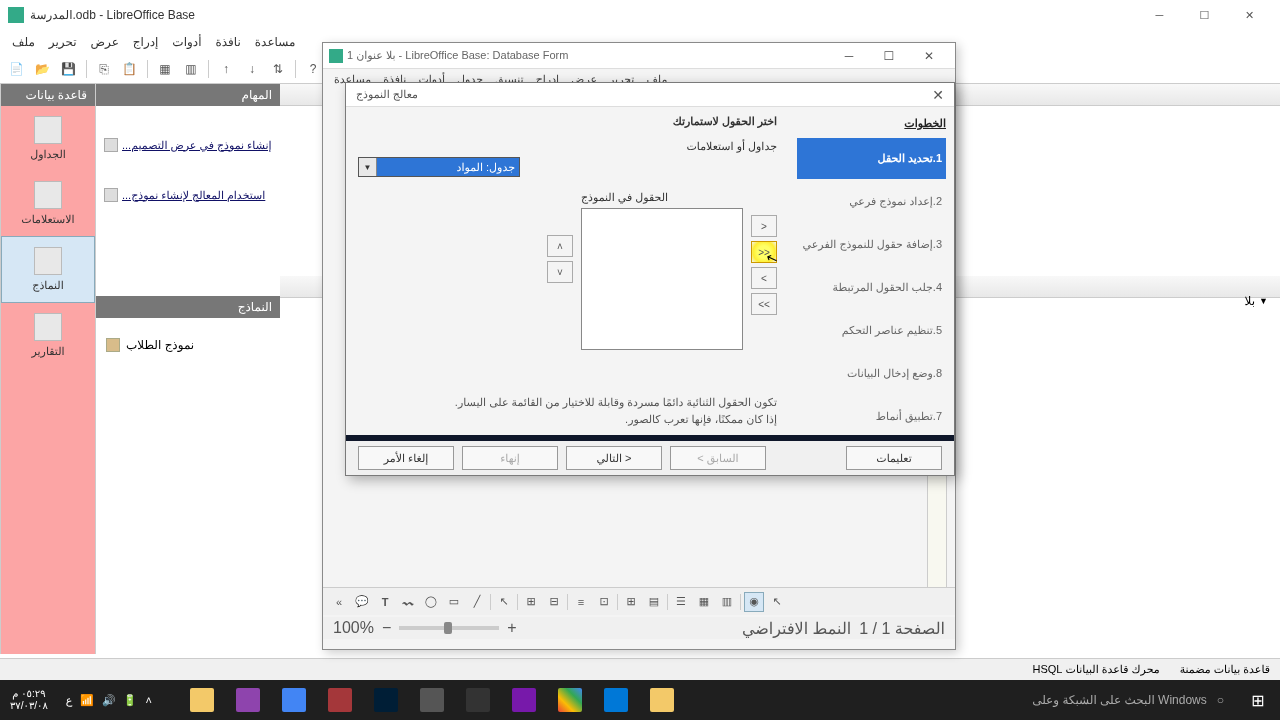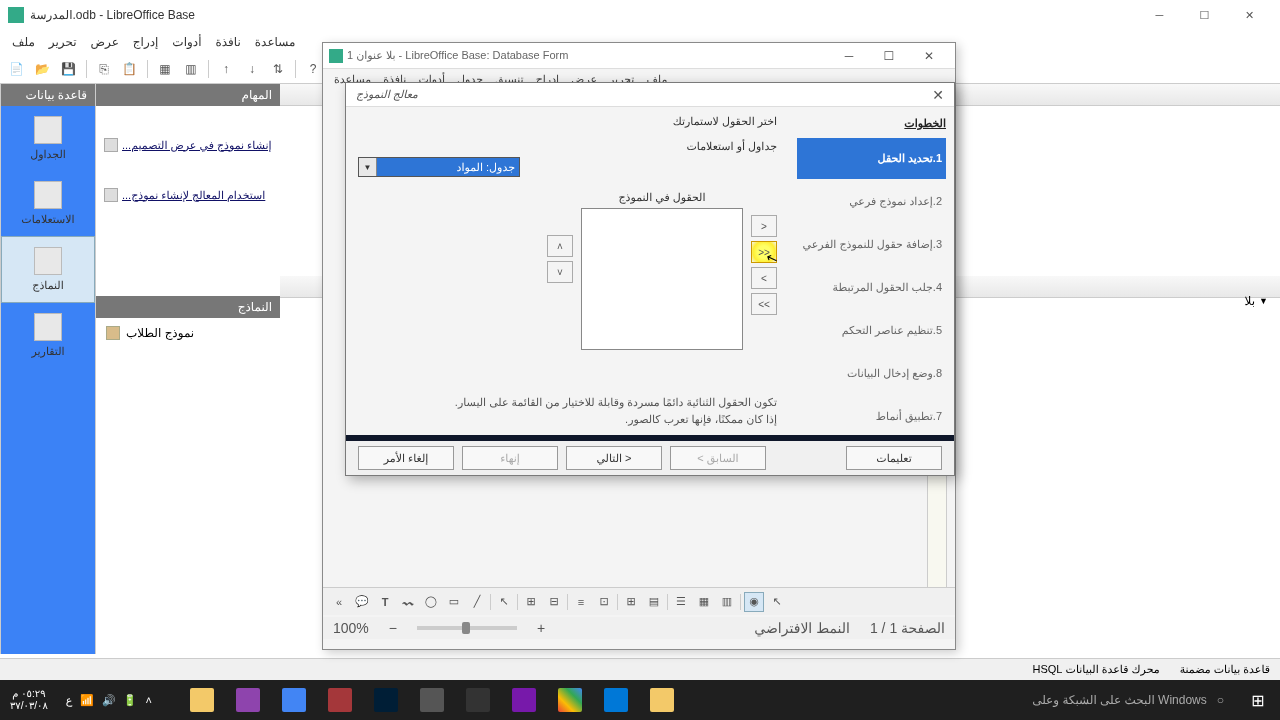--- a/index.html
+++ b/index.html
@@ -14,31 +14,31 @@
 .titlebar .win-btn { width: 45px; height: 28px; display: flex; align-items: center; justify-content: center; font-size: 11px; color: #555; }
 
 .menubar { height: 24px; display: flex; align-items: center; padding: 0 6px; font-size: 12px; color: #333; gap: 2px; justify-content: flex-end; }
 .menubar span { padding: 0 6px; cursor: default; }
 
 .toolbar { height: 30px; border-bottom: 1px solid #ccc; display: flex; align-items: center; padding: 0 6px; gap: 4px; justify-content: flex-end; }
 .toolbar .tb-btn { width: 22px; height: 22px; border: 1px solid transparent; display: flex; align-items: center; justify-content: center; font-size: 12px; color: #555; }
 .toolbar .sep { width: 1px; height: 18px; background: #ccc; margin: 0 2px; }
 
 .main-body { display: flex; height: calc(100% - 110px); }
-.side-panel { width: 95px; background: #3b82f6; border-left: 1px solid #ccc; display: flex; flex-direction: column; }
+.side-panel { width: 95px; background: #fca5a5; border-left: 1px solid #ccc; display: flex; flex-direction: column; }
 .side-item { display: flex; flex-direction: column; align-items: center; padding: 10px 4px; font-size: 11px; color: #333; cursor: default; }
 .side-item.active { background: #d6e7f5; border: 1px solid #8ab; }
 .side-item .side-icon { width: 28px; height: 28px; background: #e8e8e8; border: 1px solid #bbb; margin-bottom: 4px; }
 
 .tasks-panel { width: 185px; background: #fff; border-left: 1px solid #ccc; }
 .panel-header { background: #777; color: #fff; font-size: 12px; padding: 4px 8px; text-align: right; }
 .task-item { padding: 4px 8px; font-size: 11px; color: #116; text-decoration: underline; display: flex; align-items: center; gap: 4px; justify-content: flex-end; margin-top: 28px; }
 .task-item .t-icon { width: 14px; height: 14px; background: #ddd; border: 1px solid #aaa; }
 .forms-lbl { background: #777; color: #fff; font-size: 12px; padding: 4px 8px; text-align: right; margin-top: 90px; }
-.form-entry { padding: 8px 10px; font-size: 12px; text-align: right; display: flex; align-items: flex-end; gap: 6px; justify-content: flex-end; }
+.form-entry { padding: 20px 10px; font-size: 12px; text-align: right; display: flex; align-items: flex-end; gap: 6px; justify-content: flex-end; }
 .form-entry .f-icon { width: 14px; height: 14px; background: #d8bc8a; border: 1px solid #aa8; }
 
 .content-area { flex: 1; background: #fff; position: relative; }
 .content-hdr { height: 22px; background: linear-gradient(#f8f8f8,#e8e8e8); border-bottom: 1px solid #ccc; }
 .content-empty { position: absolute; top: 210px; right: 12px; font-size: 12px; display: flex; align-items: center; gap: 4px; }
 .content-empty .drop { font-size: 9px; }
 
 .statusbar { position: absolute; bottom: 0; left: 0; right: 0; height: 22px; background: #f0f0f0; border-top: 1px solid #ccc; font-size: 11px; display: flex; align-items: center; padding: 0 10px; }
 .statusbar .sb-right { margin-right: auto; }
 
@@ -51,45 +51,45 @@
 .sub-menubar { height: 20px; font-size: 11px; display: flex; align-items: center; justify-content: flex-end; padding: 0 6px; gap: 2px; color: #444; direction: rtl; }
 .sub-menubar span { padding: 0 5px; }
 
 .ruler-v { position: absolute; right: 8px; top: 80px; width: 20px; bottom: 60px; background: #f8f8f0; border: 1px solid #ccc; font-size: 8px; }
 .ruler-v div { padding: 8px 2px; text-align: center; color: #888; }
 
 .design-toolbar { position: absolute; bottom: 34px; left: 0; right: 0; height: 28px; background: #f0f0f0; border-top: 1px solid #ccc; display: flex; align-items: center; padding: 0 6px; gap: 3px; }
 .design-toolbar .dt-btn { width: 20px; height: 20px; border: 1px solid transparent; font-size: 11px; color: #555; display: flex; align-items: center; justify-content: center; }
 .design-toolbar .sep { width: 1px; height: 16px; background: #ccc; }
 
-.sub-statusbar { position: absolute; bottom: 10px; left: 0; right: 0; height: 22px; background: #f0f0f0; display: flex; align-items: center; padding: 0 10px; font-size: 14px; color: #555; gap: 20px; }
+.sub-statusbar { position: absolute; bottom: 10px; left: 0; right: 0; height: 22px; background: #f0f0f0; display: flex; align-items: center; padding: 0 10px; font-size: 16px; color: #555; gap: 8px; }
 .zoom-slider { width: 100px; height: 4px; background: #ccc; position: relative; }
 .zoom-slider .thumb { position: absolute; left: 45px; top: -4px; width: 8px; height: 12px; background: #888; border-radius: 2px; }
 
 
 .wizard { position: absolute; left: 345px; top: 82px; width: 610px; height: 394px; background: #f4f4f4; border: 1px solid #7a7a7a; box-shadow: 4px 4px 12px rgba(0,0,0,0.3); z-index: 100; direction: rtl; }
 .wiz-titlebar { height: 24px; background: #fff; border-bottom: 1px solid #ddd; display: flex; align-items: center; padding: 0 6px; direction: ltr; }
-.wiz-titlebar .wt { font-size: 11px; color: #555; flex: 1; text-align: left; padding-left: 4px; font-style: italic; }
+.wiz-titlebar .wt { font-size: 11px; color: #555; flex: 1; text-align: left; padding-left: 4px; }
 .wiz-close { width: 20px; text-align: center; font-size: 14px; color: #555; cursor: default; margin-left: auto; }
 
 .wiz-body { display: flex; height: calc(100% - 64px); }
 .wiz-steps { width: 165px; padding: 10px 8px; font-size: 11px; }
 .wiz-steps .steps-hdr { font-weight: bold; text-decoration: underline; color: #222; margin-bottom: 8px; text-align: right; }
 .wiz-steps .step { padding: 14px 4px; margin-bottom: 2px; text-align: right; color: #666; }
 .wiz-steps .step.active { background: #2e75d6; color: #fff; font-weight: bold; }
 
 .wiz-main { flex: 1; padding: 8px 12px; font-size: 11px; position: relative; }
-.wiz-main .sect-title { font-weight: normal; color: #333; margin-bottom: 12px; text-align: right; }
+.wiz-main .sect-title { font-weight: bold; color: #333; margin-bottom: 12px; text-align: right; }
 .wiz-main .field-lbl { text-align: right; margin-bottom: 4px; color: #333; }
 .wiz-main .combo { width: 162px; height: 20px; background: #2e75d6; color: #fff; border: 1px solid #555; display: flex; align-items: center; padding: 0 4px; font-size: 11px; margin-right: auto; position: relative; }
 .wiz-main .combo .arrow { position: absolute; left: 0; top: 0; width: 18px; height: 100%; background: #e8e8e8; color: #333; display: flex; align-items: center; justify-content: center; font-size: 8px; border-right: 1px solid #888; }
 
 .lists-row { display: flex; gap: 8px; margin-top: 14px; align-items: flex-start; }
 .list-col { width: 162px; }
-.list-col .list-lbl { text-align: center; margin-bottom: 4px; color: #333; font-size: 11px; }
+.list-col .list-lbl { text-align: left; margin-bottom: 4px; color: #333; font-size: 11px; }
 .list-box { height: 142px; background: #fff; border: 1px solid #888; padding: 2px 4px; font-size: 11px; text-align: right; }
 .list-box div { padding: 1px 0; }
 
 .move-btns { display: flex; flex-direction: column; gap: 4px; margin-top: 24px; }
 .move-btn { width: 26px; height: 22px; background: #f4f4f4; border: 1px solid #aaa; font-size: 10px; display: flex; align-items: center; justify-content: center; color: #555; cursor: default; }
 .move-btn.highlight { background: radial-gradient(circle, #ffff66 40%, #ffee33 70%, transparent 100%); border: 1px solid #cc9900; position: relative; }
 .cursor-arrow { position: absolute; font-size: 14px; color: #000; left: 14px; top: 8px; transform: rotate(-20deg); }
 
 .hint-text { position: absolute; bottom: 8px; right: 12px; left: 12px; font-size: 11px; color: #555; text-align: right; line-height: 1.5; }
 

